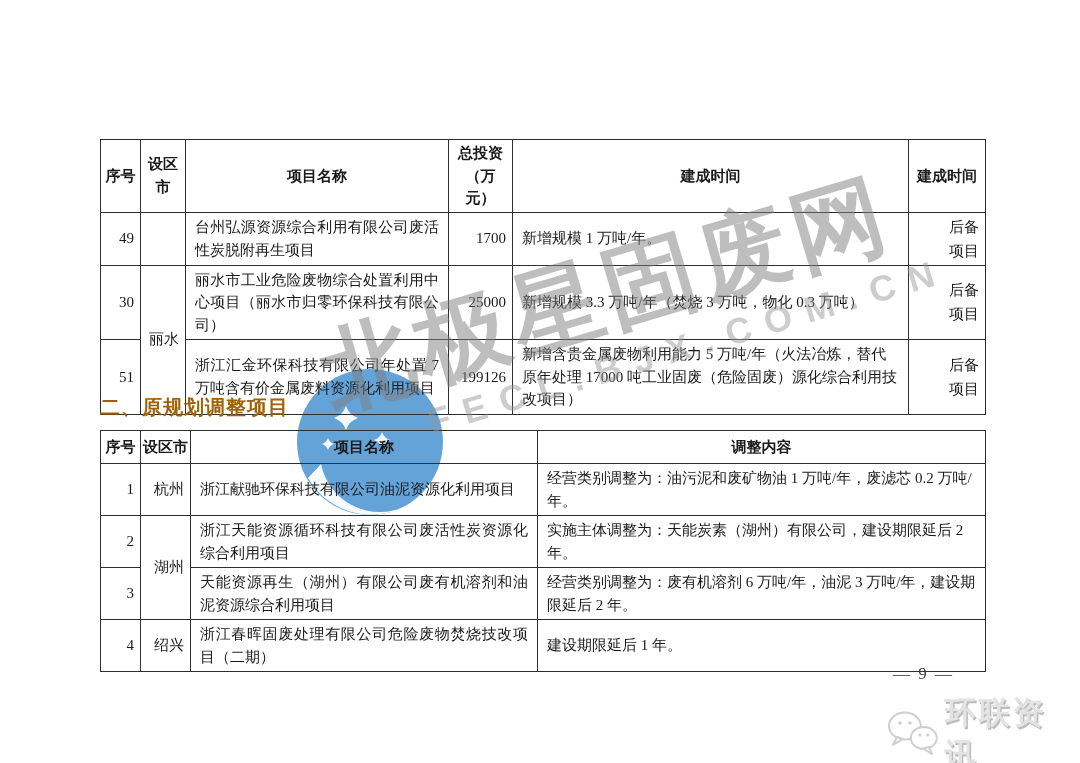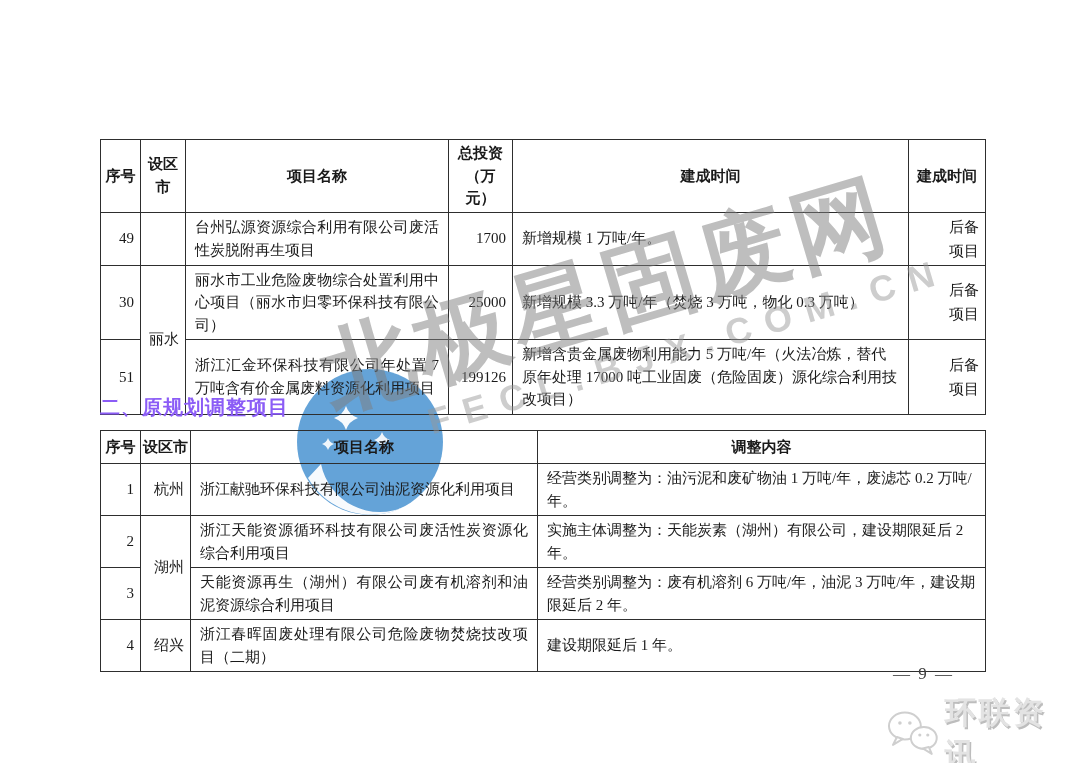--- a/index.html
+++ b/index.html
@@ -36,21 +36,21 @@
   .t-scale  { text-align:left;  vertical-align:middle; padding:3px 9px; }
   .t-time   { text-align:right; vertical-align:middle; white-space:pre-line; line-height:1.6; }
 
   #table1 { left:100px; top:139px; width:885px; }
   #table2 { left:100px; top:430px; width:885px; }
 
   
   #section2-title {
     position:absolute; left:100px; top:394px; z-index:2;
     font-family:"Liberation Sans","DejaVu Sans",sans-serif;
-    font-weight:bold; font-size:20px; color:#8b5cf6; letter-spacing:1px;
+    font-weight:bold; font-size:20px; color:#a16207; letter-spacing:1px;
   }
 
   
   #page-number {
     position:absolute; left:893px; top:664px; z-index:2;
     font-size:17px; color:#3f3f3f; letter-spacing:2px;
   }
   #footer-logo { position:absolute; left:885px; top:692px; z-index:2; display:flex; align-items:center; }
   #footer-logo-text {
     font-family:"Liberation Sans","DejaVu Sans",sans-serif;

